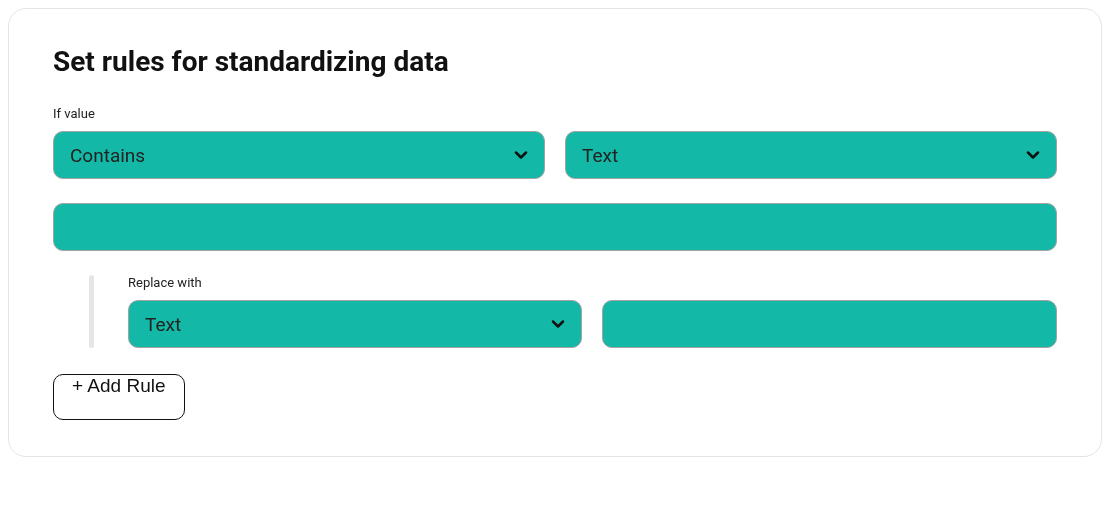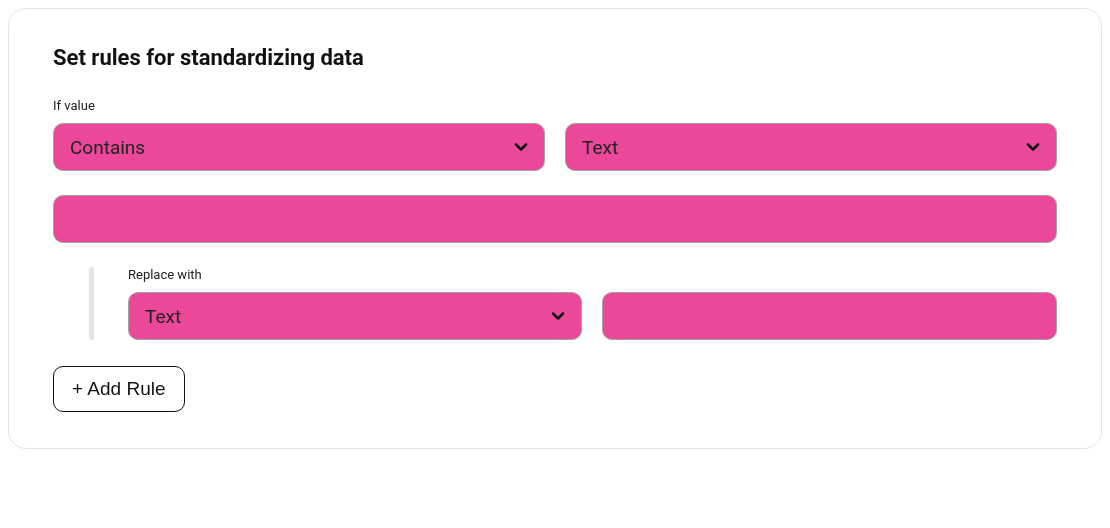--- a/index.html
+++ b/index.html
@@ -10,21 +10,21 @@
       width: 1110px;
       height: 528px;
     }
     .card {
       border: 1px solid #e4e4e7;
       border-radius: 18px;
       padding: 36px 44px 36px 44px;
       box-shadow: 0 0 0 rgba(0,0,0,0.02);
     }
     .title {
-      font-size: 22px;
+      font-size: 28px;
       font-weight: 700;
       color: #111;
       margin-bottom: 28px;
     }
     .label {
       font-size: 13px;
       color: #222;
       margin-bottom: 10px;
     }
     .row {
@@ -34,21 +34,21 @@
     }
     .select-wrap {
       position: relative;
       flex: 1;
     }
     .select-box, .text-input {
       width: 100%;
       height: 48px;
       border: 1px solid #a3a3a3;
       border-radius: 10px;
-      background: #ec4899;
+      background: #14b8a6;
       font-size: 19px;
       color: #222;
       padding: 0 44px 0 16px;
       appearance: none;
       outline: none;
       display: flex;
       align-items: center;
       cursor: pointer;
     }
     .text-input { cursor: text; padding-right: 16px; }
@@ -75,21 +75,20 @@
       margin-right: 34px;
       align-self: stretch;
     }
     .sub-content { flex: 1; }
     .sub-content .row { margin-bottom: 0; }
     .sub-content .select-wrap { flex: 0 0 454px; }
     .sub-content .input-wrap { flex: 1; }
 
     .add-rule-btn {
       display: inline-flex;
-      align-items: center;
       height: 46px;
       padding: 0 18px;
       border: 1.5px solid #111;
       border-radius: 10px;
       background: #fff;
       font-size: 19px;
       color: #111;
       cursor: pointer;
     }
   </style>

